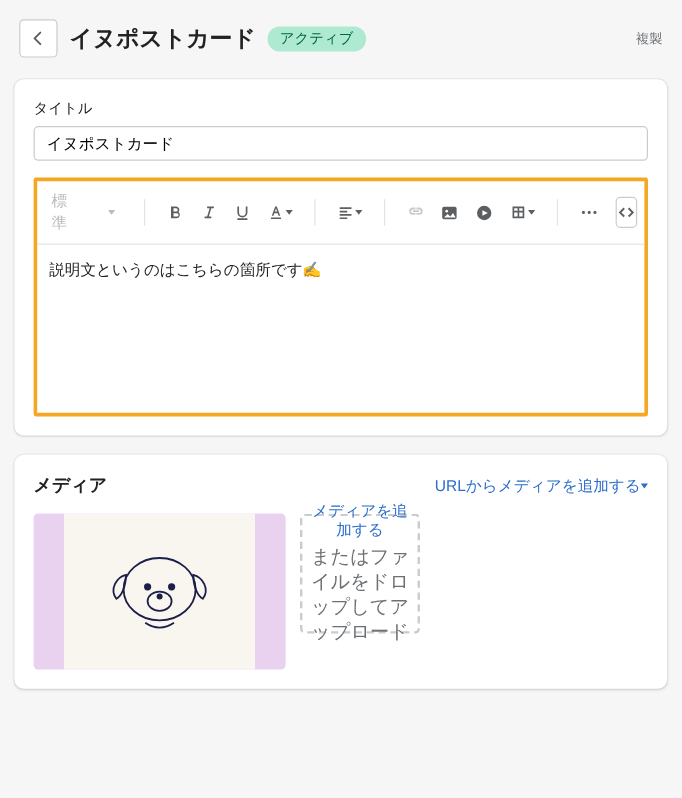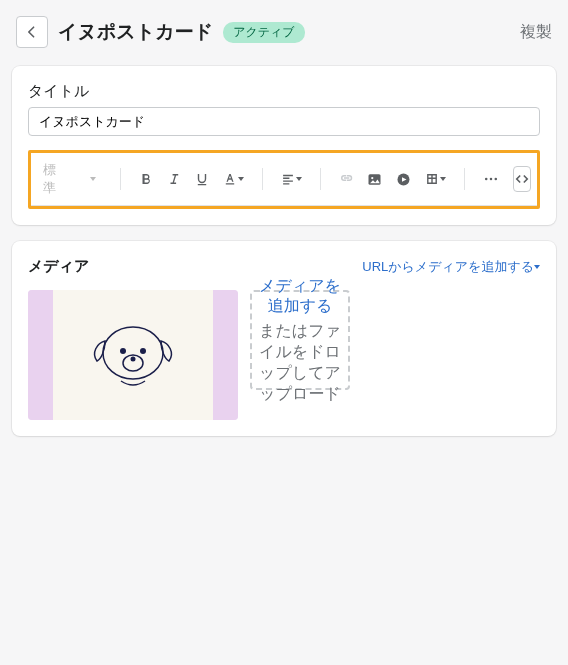--- a/index.html
+++ b/index.html
@@ -33,33 +33,33 @@
   .status-badge {
     background: #aee9d1;
     color: #006440;
     font-size: 12px;
     padding: 2px 10px;
     border-radius: 10px;
     font-weight: 400;
   }
   .header-action {
     margin-left: auto;
-    font-size: 16px;
+    font-size: 11px;
     color: #6d7175;
     cursor: pointer;
   }
   .card {
     background: #fff;
     border-radius: 8px;
     margin: 6px 12px 16px 12px;
     padding: 16px;
     box-shadow: 0 0 0 1px rgba(0,0,0,0.05), 0 1px 2px rgba(0,0,0,0.08);
   }
   .field-label {
-    font-size: 15px;
+    font-size: 12px;
     color: #202223;
     margin-bottom: 6px;
   }
   .text-input {
     width: 100%;
     border: 1px solid #c9cccf;
     border-radius: 4px;
     padding: 6px 10px;
     font-size: 13px;
     font-family: inherit;
@@ -154,21 +154,21 @@
     border-radius: 4px;
     display:flex;
     flex-direction:column;
     align-items:center;
     justify-content:center;
     text-align:center;
     padding: 6px;
     gap:4px;
     cursor:pointer;
   }
-  .dz-link { color:#2c6ecb; font-size:16px; line-height:1.3;}
+  .dz-link { color:#2c6ecb; font-size:13px; line-height:1.3;}
   .dz-hint { color:#6d7175; font-size:16px; line-height:1.3;}
   svg { display:block; }
   .caret {
     width:0;height:0;border-left:4px solid transparent;border-right:4px solid transparent;border-top:5px solid currentColor;
   }
   .caret.small {border-left-width:3px;border-right-width:3px;border-top-width:4px;}
   
   .thumb-bg{position:absolute;inset:0;background:linear-gradient(90deg,#e9d2ef 0 12%, #f9f6ef 12% 88%, #e9d2ef 88% 100%);}
   .dog{position:absolute;left:50%;top:50%;transform:translate(-50%,-50%);}
 </style>
@@ -266,20 +266,21 @@
             <circle cx="16" cy="10" r="1.6" fill="#5c5f62"></circle>
           </svg>
         </div>
 
       <div class="tb-code">
           <svg width="16" height="16" viewBox="0 0 20 20">
             <path d="M7 5l-5 5 5 5 1.4-1.4L4.8 10l3.6-3.6L7 5zm6 0l5 5-5 5-1.4-1.4L15.2 10l-3.6-3.6L13 5z" fill="#5c5f62"></path>
           </svg>
         </div>
     </div>
+    <div class="editor-body">説明文というのはこちらの箇所です✍️</div>
   </div>
 </div>
 
 <div class="card">
   <div class="media-head">
     <span class="media-title">メディア</span>
     <span class="media-add-link">
       <span>URLからメディアを追加する</span>
       <span class="caret small" style="color:#2c6ecb"></span>
     </span>

